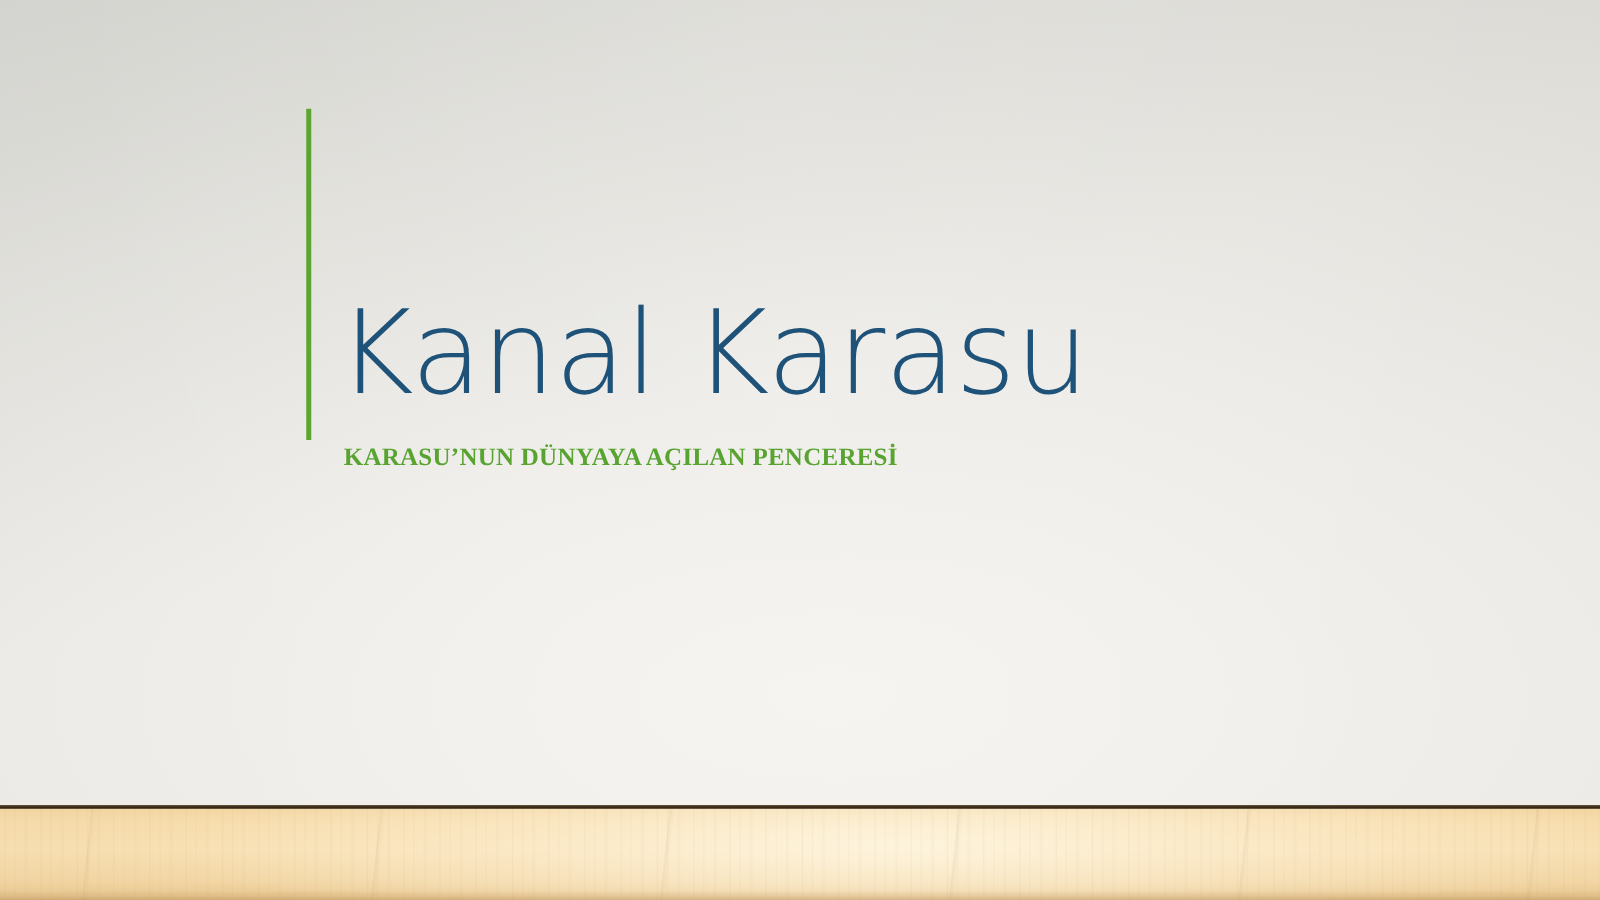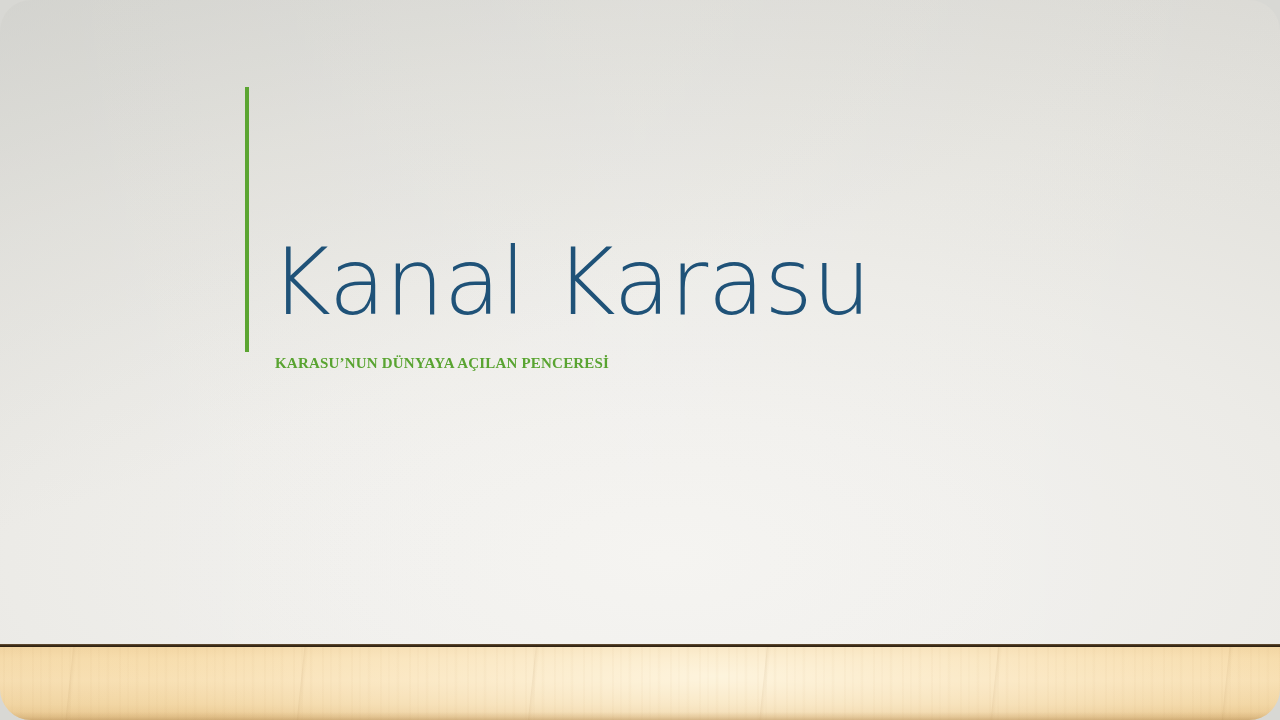--- a/index.html
+++ b/index.html
@@ -13,21 +13,20 @@
     font-family:"Liberation Sans", sans-serif;
   }
 
   
   .slide {
     position:relative;
     width:1280px;
     height:720px;
     overflow:hidden;
     background:#D8D8D4;
-    border-radius:31px;
   }
 
   
   .wall {
     position:absolute;
     left:0; top:0;
     width:1280px;
     height:647px;
     background:
       radial-gradient(135% 118% at 52% 86%,
@@ -184,21 +183,21 @@
     letter-spacing:-0.5px;
     color:#1F5278;
     white-space:nowrap;
   }
 
   .slide-subtitle {
     margin-top:26px;
     margin-left:5px;
     font-family:"Liberation Serif", "DejaVu Serif", serif;
     font-weight:bold;
-    font-size:15px;
+    font-size:20px;
     line-height:1.15;
     letter-spacing:0.2px;
     color:#59A431;
     white-space:nowrap;
   }
 </style>
 </head>
 <body>
 
 <div class="slide">

